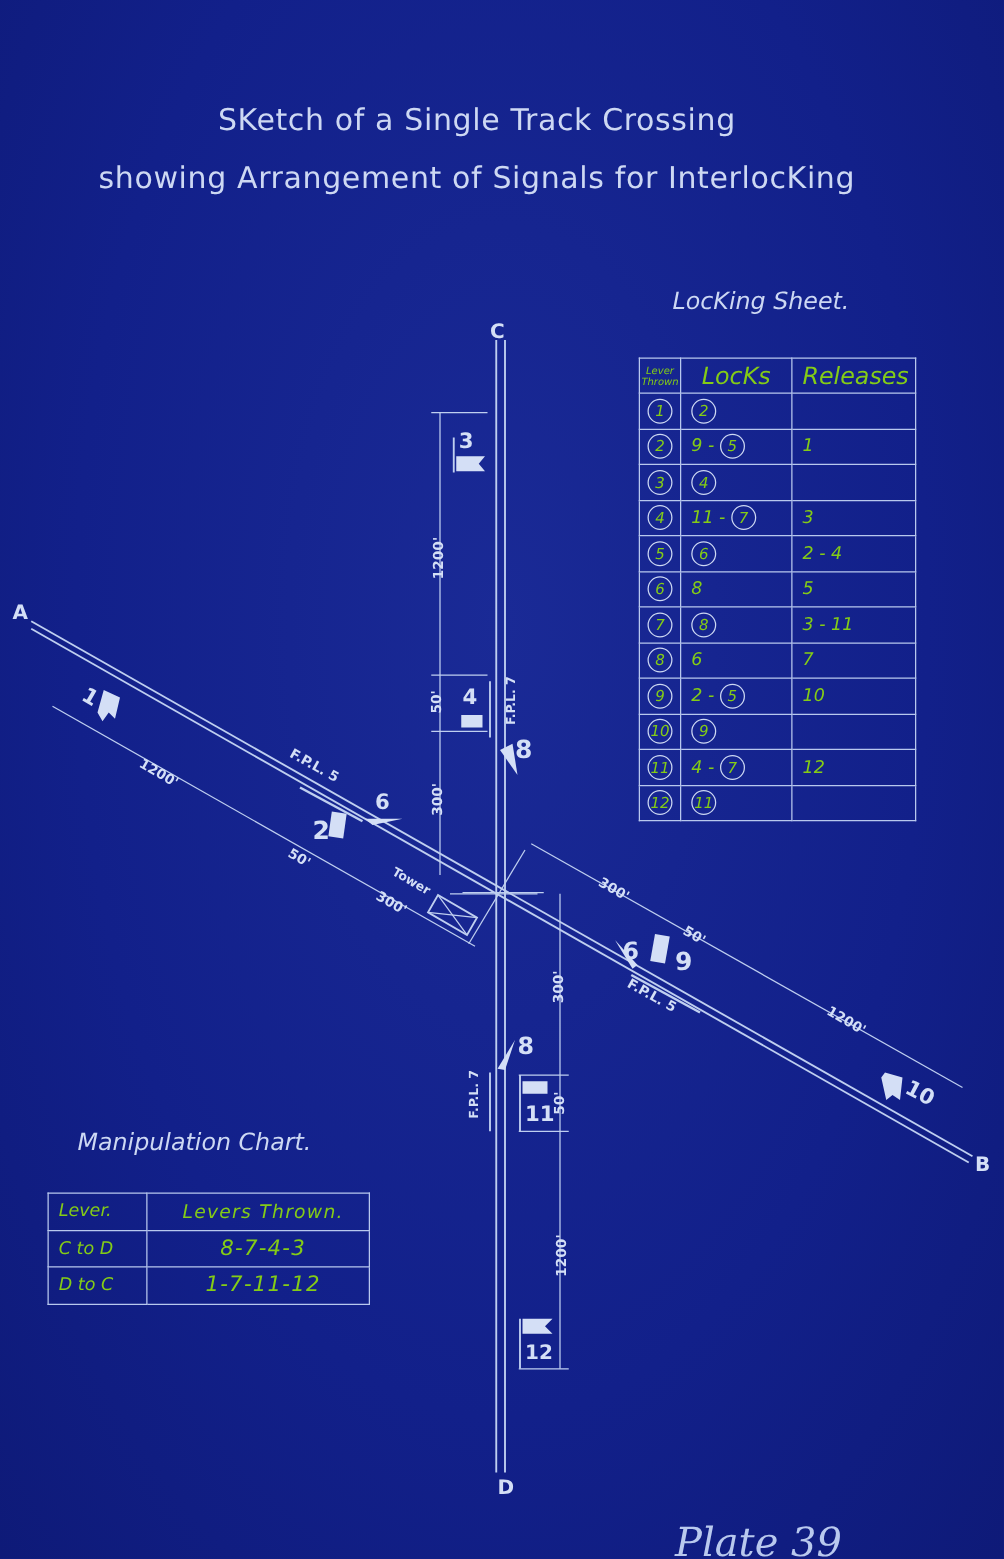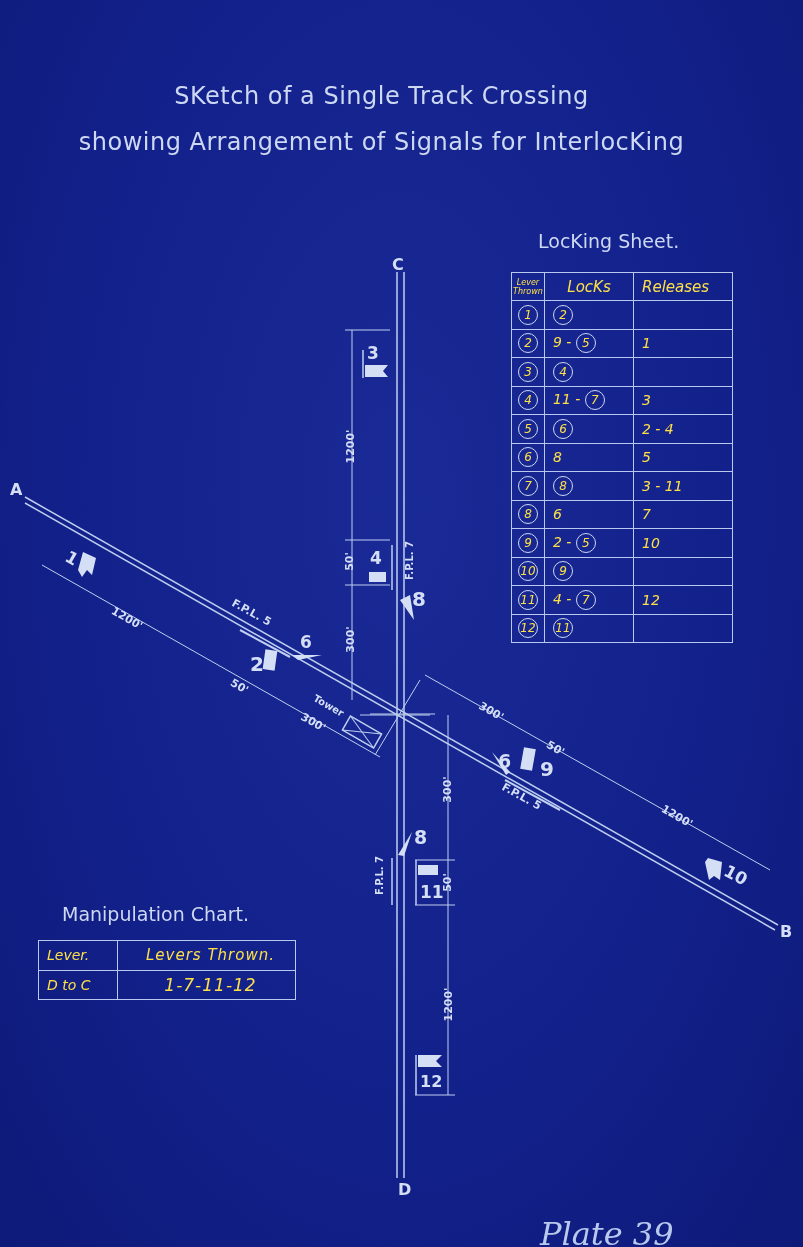--- a/index.html
+++ b/index.html
@@ -8,28 +8,28 @@
     background:#13228a;
     background-image: radial-gradient(ellipse at 50% 40%, #1a2a96 0%, #12208a 60%, #0e1a78 100%);
     font-family: "DejaVu Sans", sans-serif;
     color:#c9d6f2;
   }
   .title { position:absolute; left:0; width:803px; text-align:center; font-size:24px; letter-spacing:0.5px; color:#cdd8f3; }
   .t1 { top:82px; left:-20px; }
   .t2 { top:128px; left:-20px; }
   svg.draw { position:absolute; left:0; top:0; }
   .lbl { position:absolute; font-size:14px; font-weight:bold; color:#d4dff6; }
-  .cap { position:absolute; font-size:19px; color:#cdd8f3; }
-  table.sheet { position:absolute; border-collapse:collapse; color:#fde047; }
+  .cap { position:absolute; font-style:italic; font-size:19px; color:#cdd8f3; }
+  table.sheet { position:absolute; border-collapse:collapse; color:#84cc16;margin-top:14px; }
   table.sheet td { border:1.5px solid #b8c8ee; font-style:italic; font-size:14px; }
   .lock { left:511px; top:272px; width:222px; }
   .lock td { height:27.5px; padding:0 0 0 8px; }
   .lock td.c0 { width:32px; padding:0; text-align:center; }
   .lock td.c1 { width:80px; }
-  .lock tr.h td { height:27px; font-size:15px; }
+  .lock tr.h td { height:27px; font-size:19px; }
   .lock tr.h td.c0 { font-size:8px; line-height:9px; }
   .circ { display:inline-block; width:18px; height:18px; border:1.3px solid #cdd8f3; border-radius:50%; text-align:center; line-height:18px; font-size:12px; }
   .manip { left:38px; top:940px; width:258px; }
   .manip td { height:28.5px; padding:0 0 0 8px; font-size:15px; }
   .manip td.c0 { width:70px; }
   .manip td.c1 { text-align:center; font-size:17px; letter-spacing:1px; }
   .plate { position:absolute; left:540px; top:1183px; font-family:"DejaVu Serif", serif; font-style:italic; font-size:32px; color:#b9c9ee;margin-top:32px; }
 </style>
 </head>
 <body>
@@ -204,19 +204,23 @@
 <div class="cap" style="left:62px;top:903px;">Manipulation Chart.</div>
 <table class="sheet manip">
   <tbody>
       <tr>
     <td class="c0">Lever.</td>
     <td class="c1" style="font-size:15px">Levers Thrown.</td>
   </tr>
   </tbody>
     <tbody id="manip-body">
       <tr>
+        <td class="c0">C to D</td>
+        <td class="c1">8-7-4-3</td>
+      </tr>
+      <tr>
         <td class="c0">D to C</td>
         <td class="c1">1-7-11-12</td>
       </tr>
     </tbody>
 </table>
 
 <div class="plate">Plate 39</div>
 
 </body></html>

